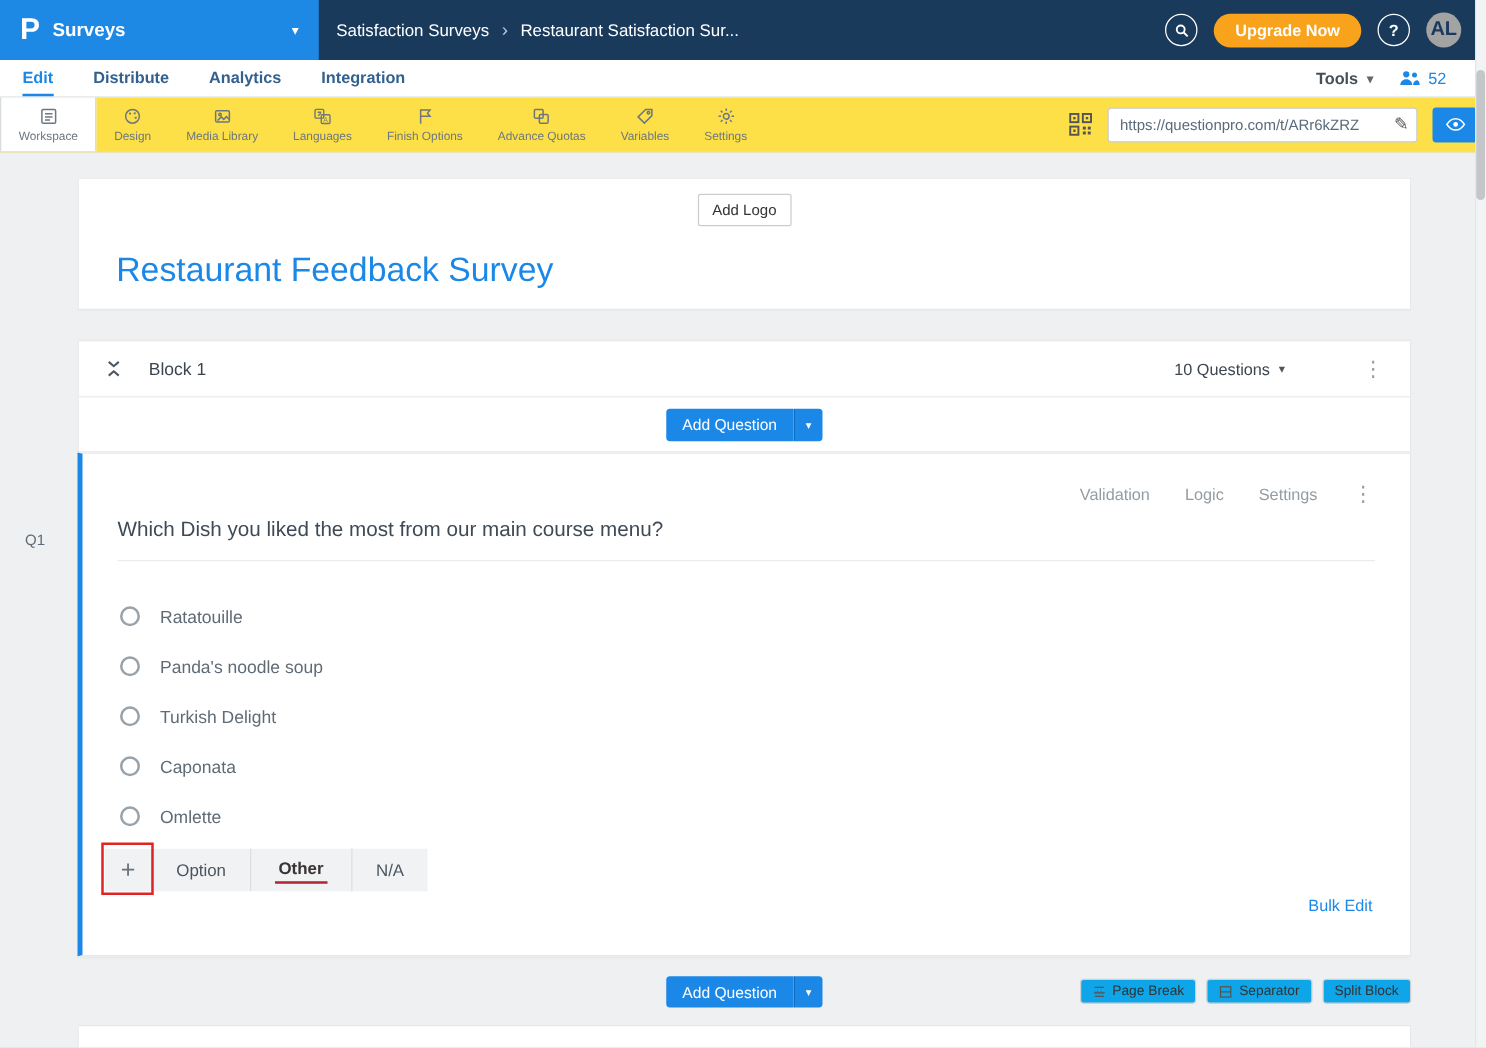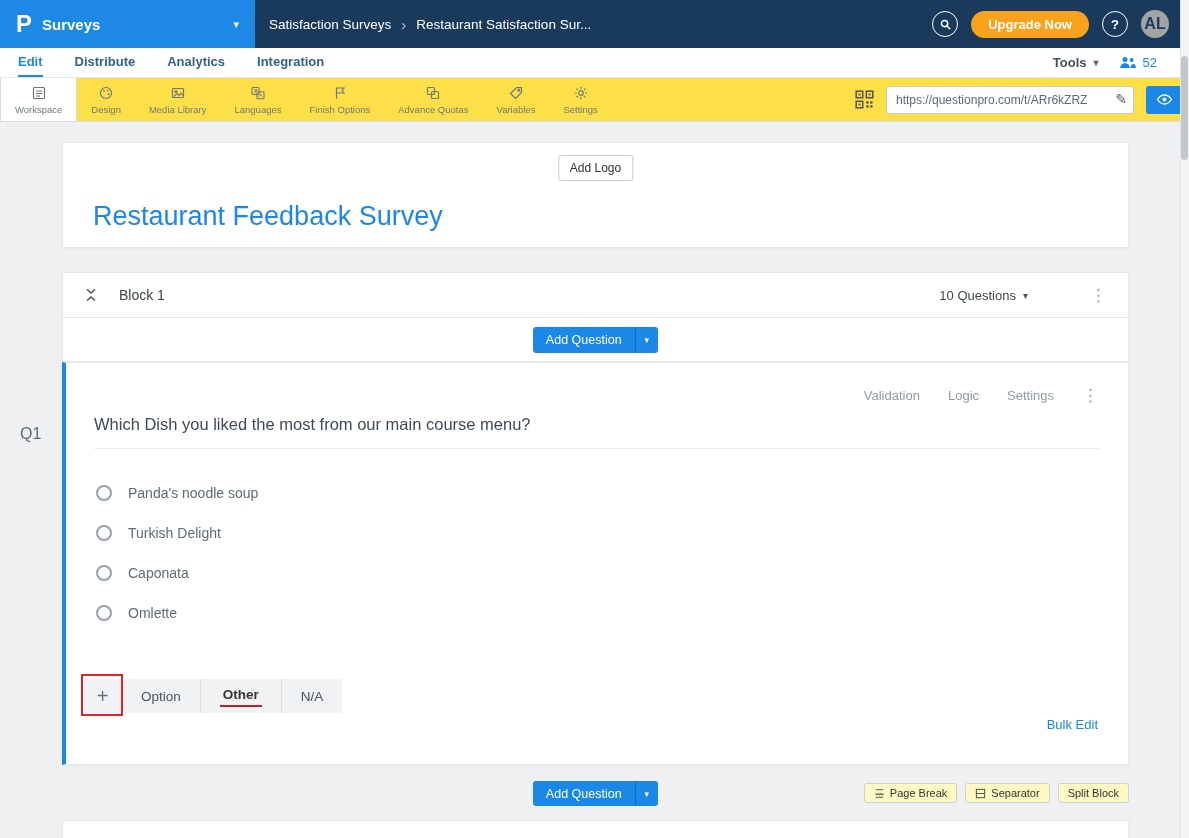--- a/index.html
+++ b/index.html
@@ -59,39 +59,39 @@
   .q-count { display:flex; align-items:center; gap:7px; font-size:13px; color:#3c4650; margin-right:62px; cursor:pointer; }
   .q-count .caret { font-size:10px; color:#555; }
   .kebab { color:#9aa0a6; font-size:17px; cursor:pointer; letter-spacing:1px; }
 
   .addq-strip { height:44px; display:flex; align-items:center; justify-content:center; border-top:none; }
   .split-btn { display:flex; cursor:pointer; }
   .split-main { background:#1b87e6; color:#fff; font-size:12.5px; padding:6px 13px; border-radius:3px 0 0 3px; }
   .split-caret { background:#1b87e6; color:#fff; font-size:9px; padding:0 9px; border-left:1px solid #0e6dc0; border-radius:0 3px 3px 0; display:flex; align-items:center; }
 
   .question-card { position:relative; border-left:4px solid #1b87e6; border-top:1px solid #e6e8ea; height:403px; }
-  .q-label { position:absolute; left:-46px; top:62px; font-size:16px; color:#5f6b76; }
+  .q-label { position:absolute; left:-46px; top:62px; font-size:12px; color:#5f6b76; }
   .q-actions { position:absolute; top:22px; right:28px; display:flex; align-items:center; gap:28px; font-size:13px; color:#939ca3; }
   .q-action { cursor:pointer; }
   .q-title { position:absolute; left:28px; top:52px; right:28px; font-size:16.5px; color:#3e4a56; padding-bottom:14px; border-bottom:1px solid #ececec; cursor:text; }
   .q-options { position:absolute; left:30px; top:110px; }
   .opt-row { display:flex; align-items:center; gap:16px; height:40px; }
   .radio { width:16px; height:16px; border:2px solid #98a2aa; border-radius:50%; background:#fff; cursor:pointer; flex:none; }
   .opt-label { font-size:14px; color:#5f6b76; cursor:text; }
   .add-bar { position:absolute; left:18px; top:316px; display:flex; align-items:stretch; background:#f0f2f3; height:34px; }
   .seg { display:flex; align-items:center; justify-content:center; font-size:13.5px; color:#4a5560; padding:0 19px; border-right:1px solid #dcdfe2; cursor:pointer; }
   .seg:last-child { border-right:none; }
   .seg-plus { width:38px; padding:0; font-size:20px; font-weight:300; color:#6a737a; position:relative; }
   .seg-other-inner { border-bottom:2px solid #b02633; padding:2px 3px 3px; font-weight:600; color:#3a3434; }
   .annotation { position:absolute; left:-3px; top:-5px; width:42px; height:42px; border:2px solid #e02424; pointer-events:none; }
   .bulk-edit { position:absolute; right:30px; bottom:32px; font-size:13px; color:#1b87e6; cursor:pointer; }
 
   .bottom-row { position:relative; margin-top:16px; height:25px; display:flex; justify-content:center; }
   .bottom-right { position:absolute; right:0; top:2px; display:flex; gap:8px; }
-  .mini-btn { display:flex; align-items:center; gap:5px; background:#fef9c3; border:1px solid #cdd1d4; border-radius:3px; font-size:11px; color:#333; padding:3px 9px; cursor:pointer; font-family:inherit; }
+  .mini-btn { display:flex; align-items:center; gap:5px; background:#0ea5e9; border:1px solid #cdd1d4; border-radius:3px; font-size:11px; color:#333; padding:3px 9px; cursor:pointer; font-family:inherit; }
 
   .next-block { margin-top:14px; height:32px; }
 
   
   .scroll-track { position:absolute; right:0; top:0; width:9px; height:838px; background:#f2f3f4; border-left:1px solid #e3e5e7; z-index:60; }
   .scroll-thumb { position:absolute; right:1px; top:56px; width:7px; height:104px; background:#c4c7ca; border-radius:4px; cursor:grab; }
 
   svg { display:block; }
 </style>
 </head>
@@ -300,20 +300,24 @@
       <div class="q-actions">
         <span class="q-action">Validation</span>
         <span class="q-action">Logic</span>
         <span class="q-action">Settings</span>
         <span class="kebab">⋮</span>
       </div>
 
       <div class="q-title">Which Dish you liked the most from our main course menu?</div>
 
       <div class="q-options">
+        <div class="opt-row">
+          <span class="radio"></span>
+          <span class="opt-label">Ratatouille</span>
+        </div>
         <div class="opt-row">
           <span class="radio"></span>
           <span class="opt-label">Panda's noodle soup</span>
         </div>
         <div class="opt-row">
           <span class="radio"></span>
           <span class="opt-label">Turkish Delight</span>
         </div>
         <div class="opt-row">
           <span class="radio"></span>

